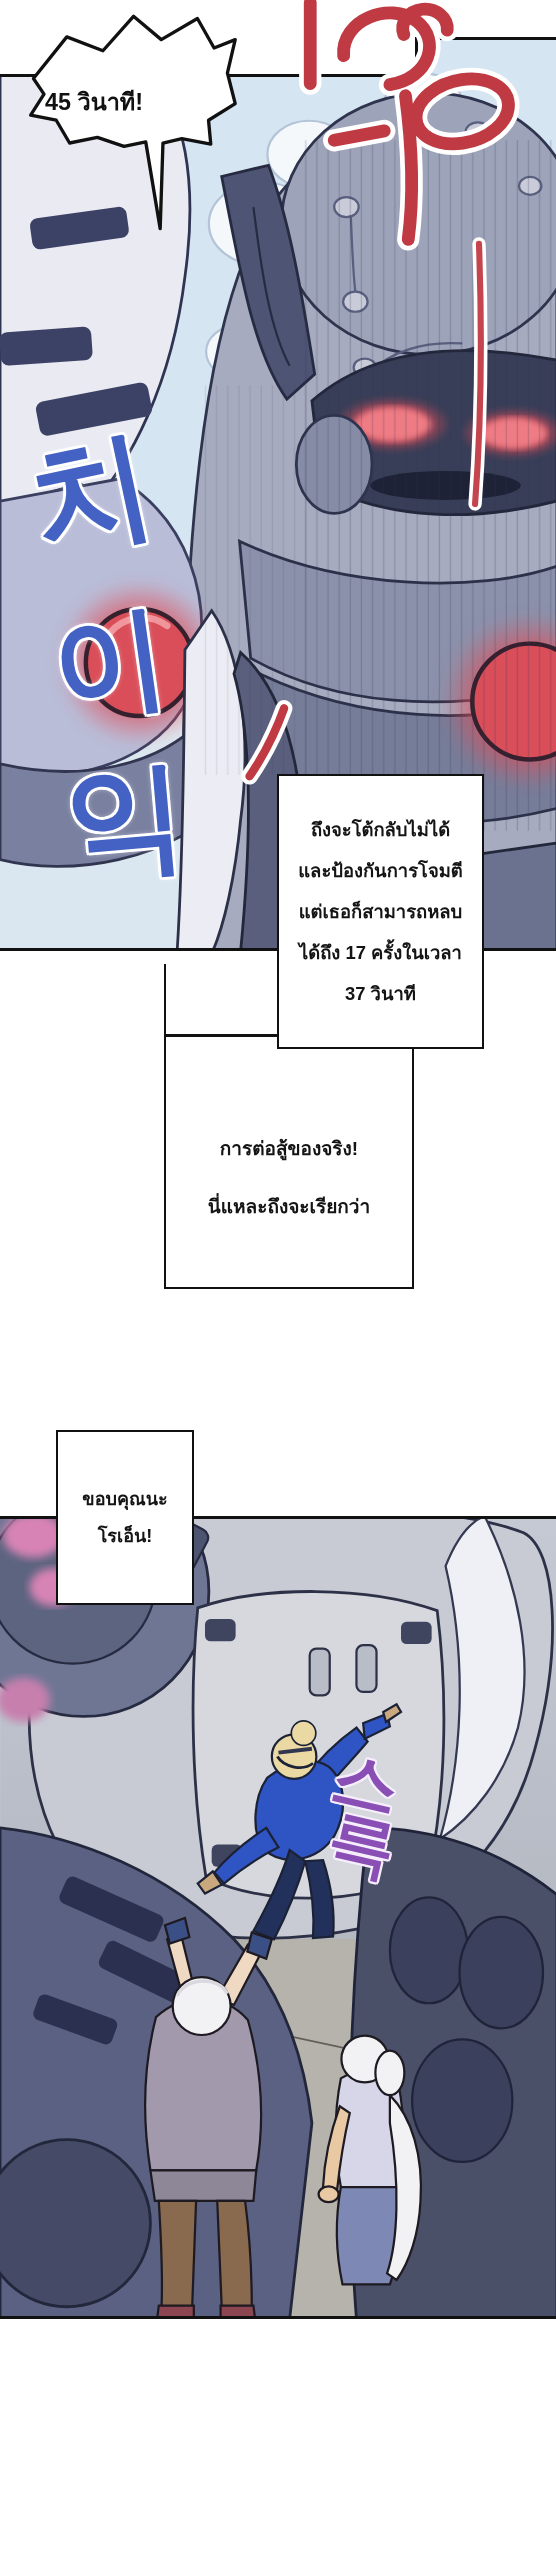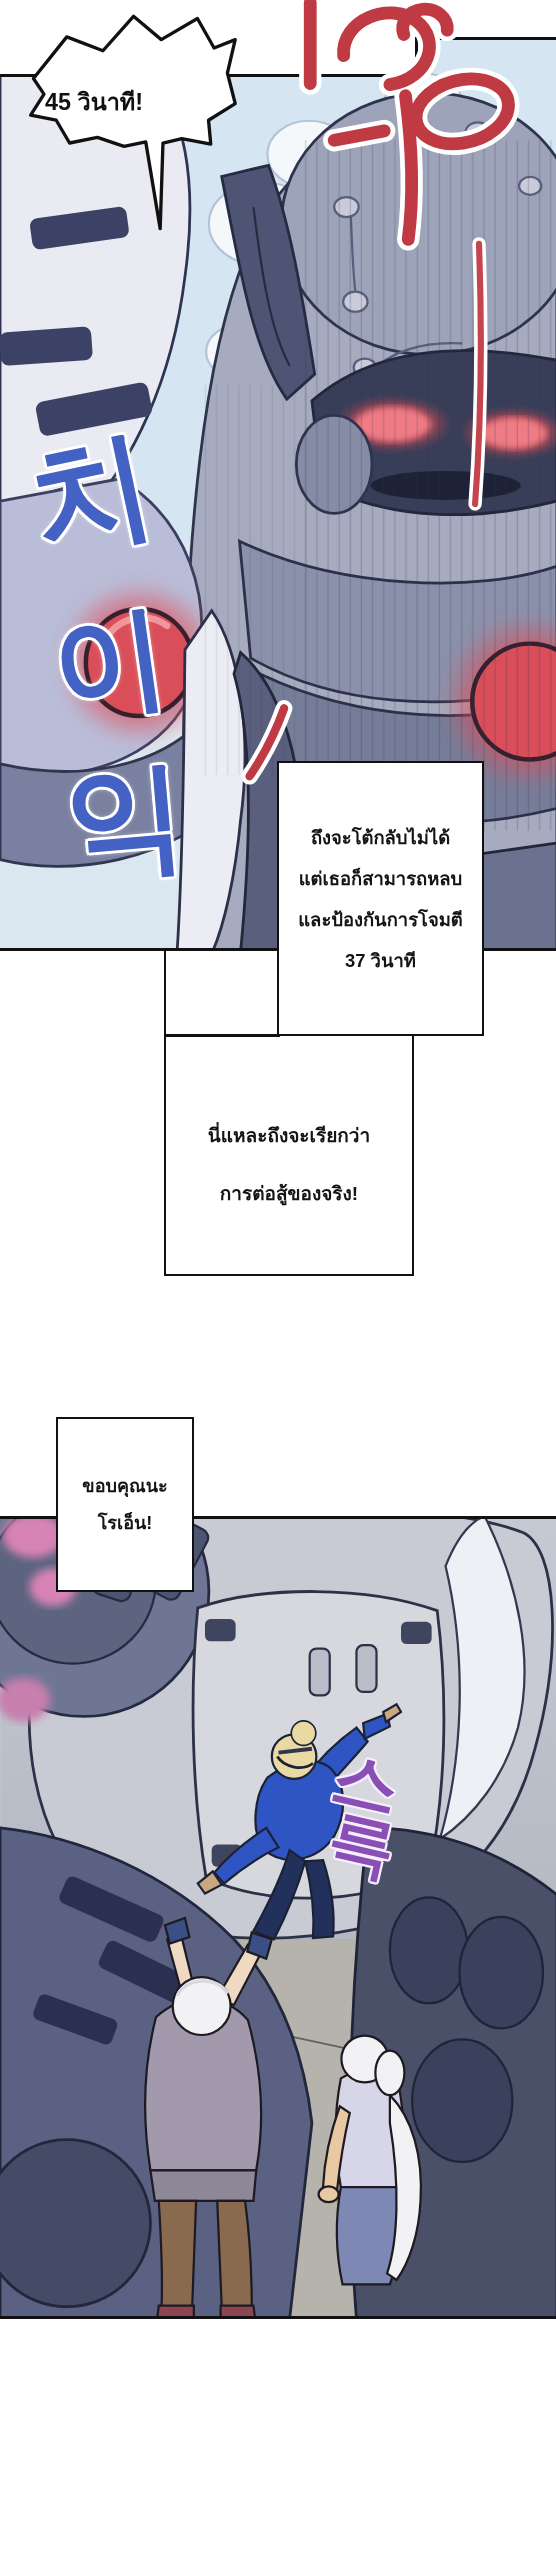--- a/index.html
+++ b/index.html
@@ -3,21 +3,21 @@
 <meta charset="utf-8">
 <style>
   html,body{margin:0;padding:0;background:#ffffff;}
   .page{position:relative;width:557px;height:2576px;background:#ffffff;overflow:hidden;
         font-family:"Liberation Sans", sans-serif;}
   .abs{position:absolute;}
   .art{overflow:hidden;}
   .border-line{position:absolute;background:#111;}
   .dlg{position:absolute;background:#ffffff;border:2.8px solid #111;box-sizing:border-box;
        display:flex;flex-direction:column;align-items:center;justify-content:center;
-       text-align:center;color:#141414;font-weight:bold;z-index:6;}
+       text-align:center;color:#141414;font-weight:bold;z-index:6;margin-top:13px;}
   .dlg .ln{display:block;}
   .sfx-blue{position:absolute;z-index:5;color:#4462c4;font-weight:bold;
     text-shadow:-2.8px 0 0 #fff,2.8px 0 0 #fff,0 -2.8px 0 #fff,0 2.8px 0 #fff,
                 -2.2px -2.2px 0 #fff,2.2px 2.2px 0 #fff,-2.2px 2.2px 0 #fff,2.2px -2.2px 0 #fff,0 0 6.7px #fff;}
   .sfx-purple{position:absolute;z-index:5;color:#8a4fb5;font-weight:bold;line-height:0.92;
     text-shadow:-2.2px 0 0 #f5eefc,2.2px 0 0 #f5eefc,0 -2.2px 0 #f5eefc,0 2.2px 0 #f5eefc,
                 -1.7px -1.7px 0 #f5eefc,1.7px 1.7px 0 #f5eefc,-1.7px 1.7px 0 #f5eefc,1.7px -1.7px 0 #f5eefc;}
   .bubble-text{position:absolute;z-index:8;color:#111;font-weight:bold;text-align:left;}
 </style>
 </head>
@@ -147,29 +147,30 @@
   <div class="sfx-blue" style="left:53px;top:586px;font-size:114px;transform:rotate(-8deg);">이</div>
   <div class="sfx-blue" style="left:66px;top:739px;font-size:120px;transform:rotate(-5deg);">익</div>
 
   <svg class="abs" style="left:14px;top:5.6px;width:239px;height:234px;z-index:7;" viewBox="0 0 430 420">
     <polygon fill="#ffffff" stroke="#111" stroke-width="6" stroke-linejoin="round" points="35,130 95,55 160,80 215,18 265,60 330,22 360,75 398,60 384,120 398,175 350,205 354,248 302,238 268,246 263,400 237,244 198,252 150,236 100,246 76,205 30,196 54,158"></polygon>
   </svg>
   <div class="bubble-text" style="left:45px;top:83px;width:178px;font-size:23.4px;">45 วินาที!</div>
 
   <div class="dlg" style="left:277px;top:761px;width:207px;height:275px;font-size:18.4px;line-height:41px;z-index:7;">
     <span class="ln">ถึงจะโต้กลับไม่ได้</span>
+    <span class="ln">และป้องกันการโจมตี</span>
     <span class="ln">แต่เธอก็สามารถหลบ</span>
-    <span class="ln">และป้องกันการโจมตี</span>
+    <span class="ln">ได้ถึง 17 ครั้งในเวลา</span>
     <span class="ln">37 วินาที</span>
   </div>
 
   <div class="dlg" style="left:164px;top:951px;width:250px;height:325px;border-top:none;font-size:19px;line-height:58px;
               justify-content:flex-end;padding-bottom:51px;z-index:5;">
+    <span class="ln">การต่อสู้ของจริง!</span>
     <span class="ln">นี่แหละถึงจะเรียกว่า</span>
-    <span class="ln">การต่อสู้ของจริง!</span>
   </div>
   <div class="border-line" style="left:164px;top:1034px;width:116px;height:2.8px;z-index:5;"></div>
 
   <div class="dlg" style="left:56px;top:1417px;width:138px;height:175px;font-size:18px;line-height:37px;z-index:7;">
     <span class="ln">ขอบคุณนะ</span>
     <span class="ln">โรเอ็น!</span>
   </div>
 
   <div class="abs art" style="left:0;top:1516px;width:557px;height:803px;">
     <svg width="557" height="803" viewBox="0 0 1000 1442" xmlns="http://www.w3.org/2000/svg">

